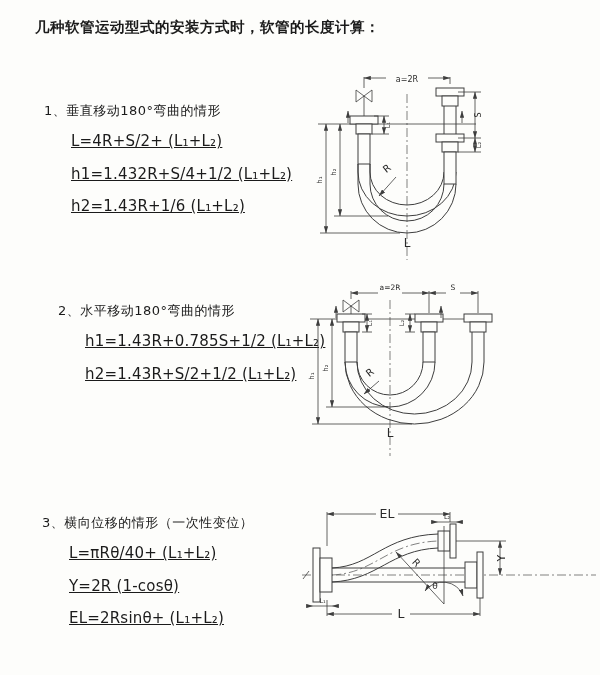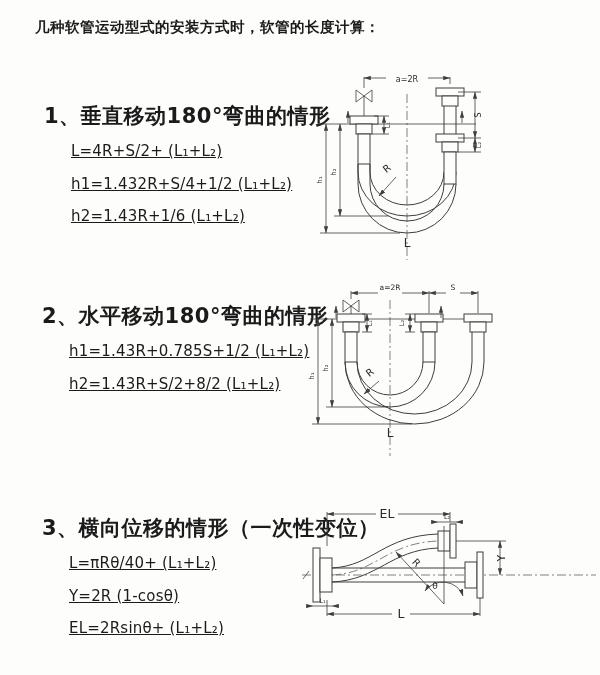--- a/index.html
+++ b/index.html
@@ -7,23 +7,23 @@
     width:600px;height:675px;position:relative;overflow:hidden;
     background:#fdfdfb;color:#1b1b1b;
     font-family:"DejaVu Sans","Liberation Sans",sans-serif;
   }
   .page-title{
     position:absolute;left:35px;top:18px;
     font-size:14.5px;font-weight:700;letter-spacing:.5px;
   }
   .section{position:absolute;}
   .sec1{left:44px;top:102px;}
-  .sec2{left:42px;top:302px;}
+  .sec2{left:58px;top:302px;}
   .sec3{left:42px;top:514px;}
-  .sec-heading{font-size:21px;font-weight:700;letter-spacing:.5px;}
+  .sec-heading{font-size:13px;font-weight:400;letter-spacing:.5px;}
   .formulas{margin:12px 0 0 27px;}
   .formula{font-size:15px;font-weight:500;letter-spacing:.2px;height:32.5px;white-space:nowrap;text-decoration:underline;}
   .diag{position:absolute;}
   #d1{left:312px;top:66px;width:288px;height:202px;}
   #d2{left:306px;top:276px;width:294px;height:188px;}
   #d3{left:298px;top:492px;width:302px;height:172px;}
   .ln{fill:none;stroke:#3e3e3e;stroke-width:1;}
   .thin{fill:none;stroke:#3e3e3e;stroke-width:.8;}
   .cdash{fill:none;stroke:#4a4a4a;stroke-width:.7;stroke-dasharray:9 3 2 3;}
   .fit{fill:#fdfdfb;stroke:#3e3e3e;stroke-width:1;}
@@ -41,21 +41,21 @@
     <div class="formula">L=4R+S/2+ (L₁+L₂)</div>
     <div class="formula">h1=1.432R+S/4+1/2 (L₁+L₂)</div>
     <div class="formula">h2=1.43R+1/6 (L₁+L₂)</div>
   </div>
 </div>
 
 <div class="section sec2">
   <div class="sec-heading">2、水平移动180°弯曲的情形</div>
   <div class="formulas">
     <div class="formula">h1=1.43R+0.785S+1/2 (L₁+L₂)</div>
-    <div class="formula">h2=1.43R+S/2+8/2 (L₁+L₂)</div>
+    <div class="formula">h2=1.43R+S/2+1/2 (L₁+L₂)</div>
   </div>
 </div>
 
 <div class="section sec3">
   <div class="sec-heading">3、横向位移的情形（一次性变位）</div>
   <div class="formulas">
     <div class="formula">L=πRθ/40+ (L₁+L₂)</div>
     <div class="formula">Y=2R (1-cosθ)</div>
     <div class="formula">EL=2Rsinθ+ (L₁+L₂)</div>
   </div>

